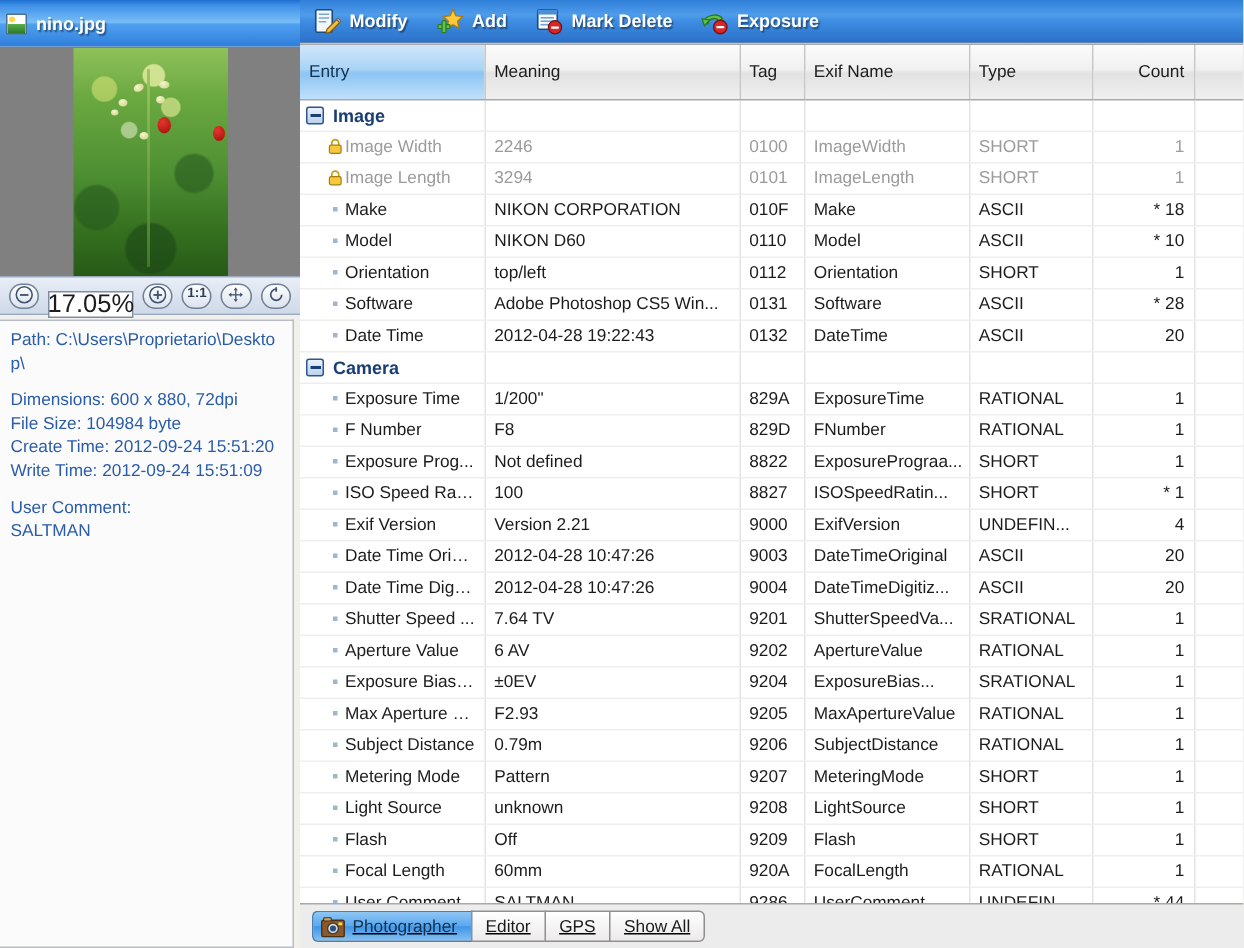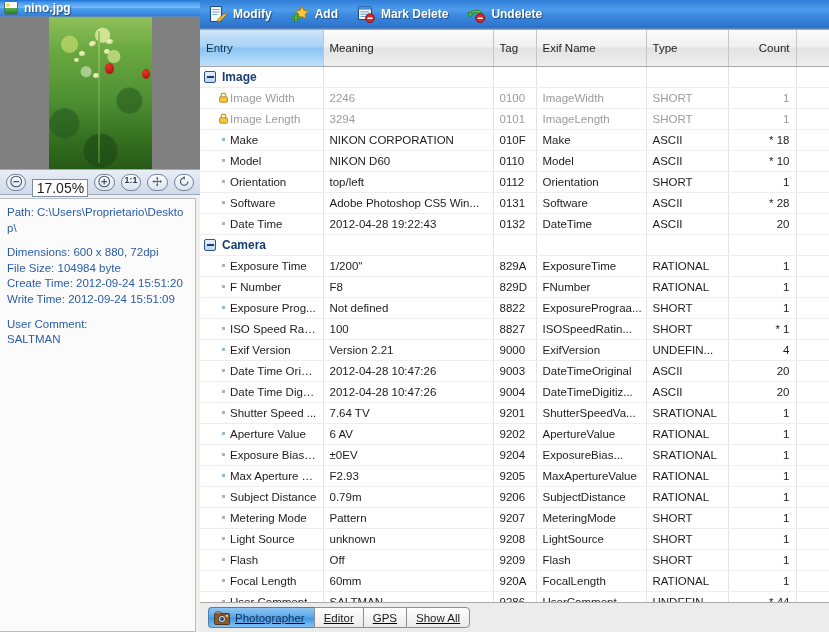--- a/index.html
+++ b/index.html
@@ -13,21 +13,21 @@
   #app { position: relative; width: 829px; height: 632px; display: flex; }
 
   
   #left-panel {
     width: 200px; height: 632px;
     background: #f1f0ec;
     display: flex; flex-direction: column;
     position: relative;
   }
   #left-titlebar {
-    height: 17px;
+    height: 32px;
     background: linear-gradient(to bottom,#1f6fd0 0%, #3f91e8 12%, #78bdf6 48%, #4fa0ef 52%, #2f7fdc 100%);
     display: flex; align-items: center;
     padding-left: 4px;
     border-bottom: 1px solid #5b86b8;
   }
   #left-titlebar .tb-icon {
     width: 14px; height: 14px; margin-right: 6px;
     position: relative; flex: 0 0 auto;
     background: #ffffff; border: 1px solid #4a6f96; border-radius: 1px;
     overflow: hidden;
@@ -103,21 +103,21 @@
     display: flex; align-items: flex-start; justify-content: center;
     font-size: 10px; color: #2a3c55;
     cursor: default; padding: 0 3px;
   }
   .zbtn svg { display: block; }
   #zoom-value {
     height: 18px; min-width: 56px;
     border: 1px solid #7d8da3;
     background: #ffffff;
     display: flex; align-items: center; justify-content: center;
-    font-size: 14px; color: #1d1d1d; margin-top: 11px;
+    font-size: 17px; color: #1d1d1d; margin-top: 11px;
   }
 
   #info-panel {
     flex: 1;
     background: #fbfbfb;
     border: 1px solid #b9bcc2;
     border-left: none; border-right: 1px solid #b9bcc2;
     margin: 3px 4px 0 0;
     padding: 6px 7px;
     font-size: 11.5px;
@@ -375,21 +375,21 @@
 
       <div class="tbtn">
         <span class="glyph">
           <svg width="20" height="20" viewBox="0 0 20 20">
             <path d="M3.2 11.5 C3.6 5.8 12.8 4.2 15.6 8.4 L13.4 10 C11.4 7.2 6.3 8.2 6 11.8 Z" fill="#5ec34a" stroke="#2b7a22" stroke-width="0.9"></path>
             <path d="M2 8.6 L7.2 9.3 L3.6 13.2 Z" fill="#5ec34a" stroke="#2b7a22" stroke-width="0.9"></path>
             <circle cx="14.2" cy="14" r="4.5" fill="#d62828" stroke="#7d1010" stroke-width="0.9"></circle>
             <rect x="11.6" y="13.4" width="5.2" height="1.5" rx="0.4" fill="#ffffff"></rect>
           </svg>
         </span>
-        <span class="lbl">Undelete</span>
+        <span class="lbl">Exposure</span>
       </div>
     </div>
 
     <div id="table-wrap">
       <table class="grid">
         <colgroup>
           <col class="c-entry">
             <col class="c-meaning">
             <col class="c-tag">
           <col class="c-exif">

